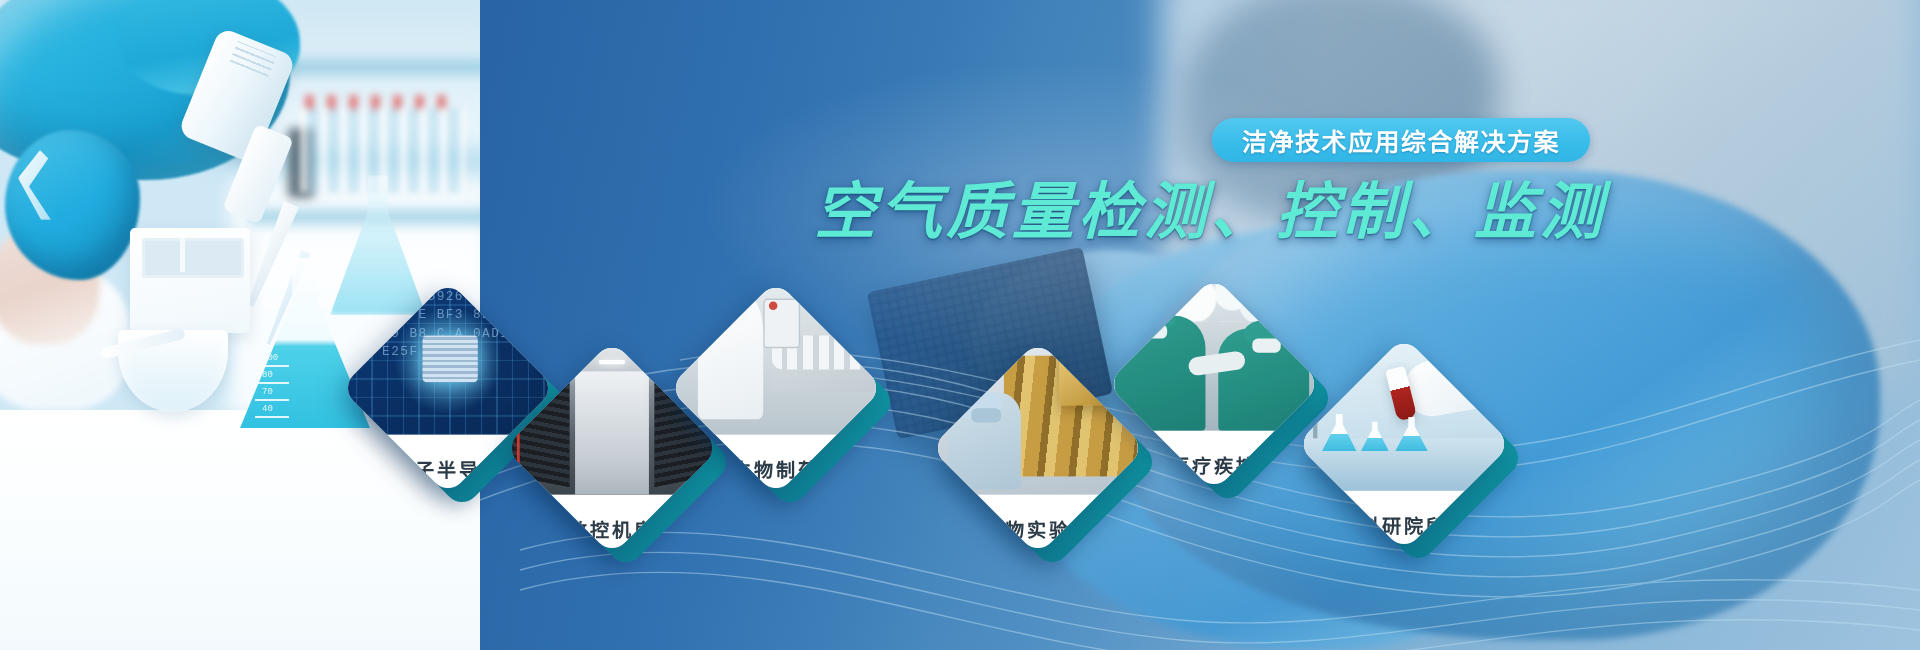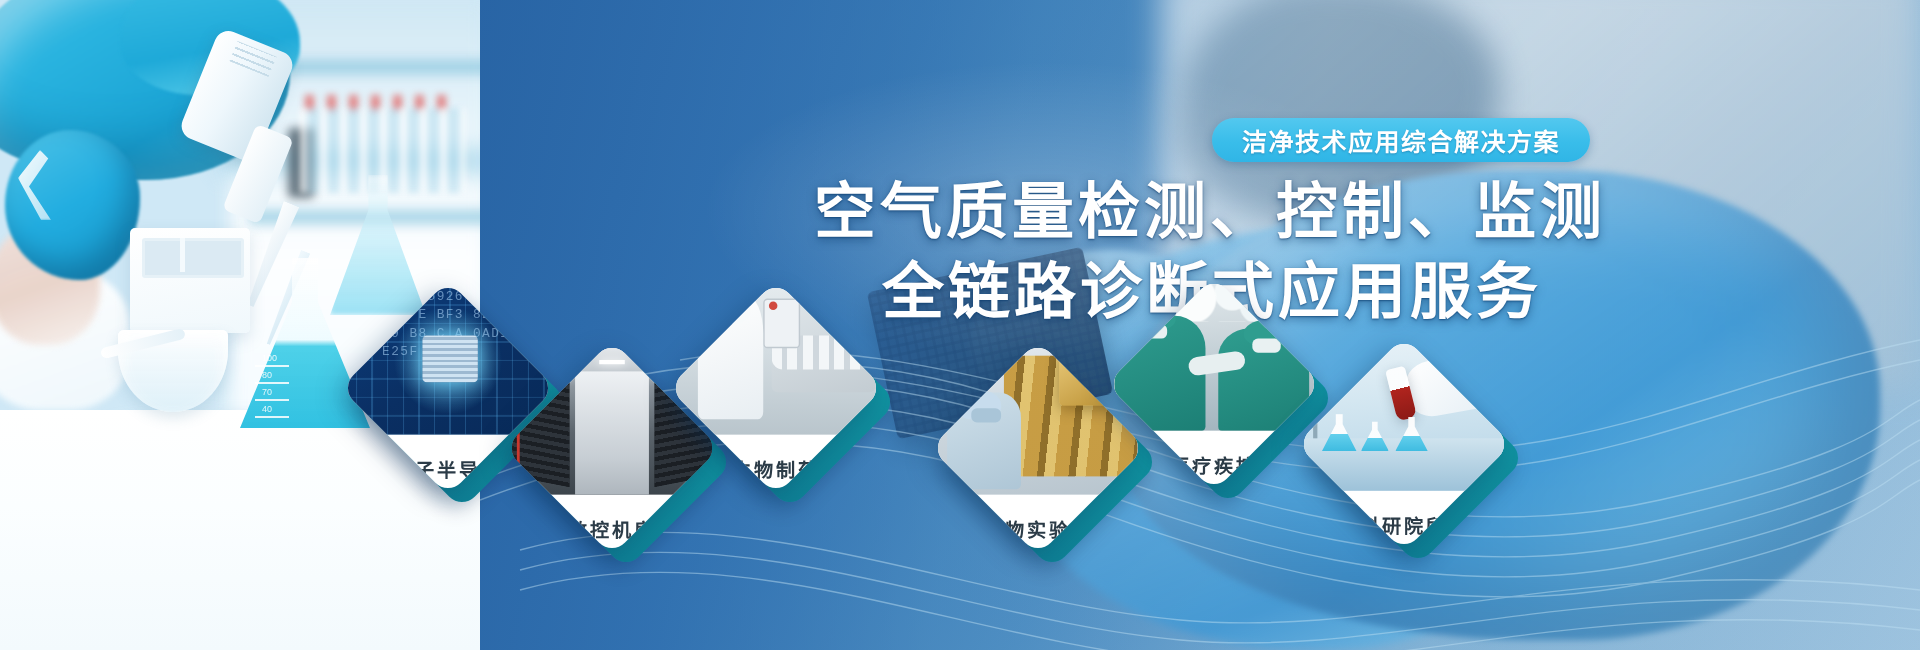--- a/index.html
+++ b/index.html
@@ -13,20 +13,21 @@
     background:#2f6ba8;
   }
 
   
   .left-photo{
     position:absolute;left:0;top:0;width:480px;height:650px;
     overflow:hidden;
     background:
       radial-gradient(ellipse 300px 220px at 60% 90%, #ffffff 0%, #f2fbff 40%, #dff1fa 70%, #cfe8f6 100%),
       linear-gradient(160deg,#bfe6f5 0%, #e7f6fd 45%, #ffffff 100%);
+    font-family: Liberation Mono, monospace;
   }
   
   .lp-bg{
     position:absolute;left:230px;top:0;width:260px;height:430px;
     background:
       linear-gradient(180deg,#cfe7f3 0%,#eaf6fb 30%,#ffffff 60%,#f6fcff 100%);
     filter:blur(9px);opacity:.95;
   }
   .lp-bg:after{
     content:"";position:absolute;left:-10px;top:150px;width:300px;height:22px;
@@ -240,23 +241,24 @@
     border-radius:24px;
     box-shadow:0 3px 10px rgba(10,70,120,.28);
   }
   .badge span{
     color:#ffffff;font-size:25px;font-weight:700;letter-spacing:1.5px;
     text-shadow:0 1px 2px rgba(10,70,120,.35);
     font-family:"Liberation Sans","DejaVu Sans",sans-serif;
   }
   .headline{position:absolute;left:0;top:172px;width:1440px;text-align:center;}
   .hl-line{
-    color:#ffffff;font-weight:700;font-size:62px;line-height:80px;letter-spacing:4px;
+    color:#5eead4;font-weight:700;font-size:62px;line-height:80px;letter-spacing:4px;
     text-shadow:0 3px 10px rgba(12,60,110,.55),0 1px 2px rgba(12,60,110,.7);
     white-space:nowrap;
+    font-style:italic;
   }
   .hl-line.l1{margin-left:20px}
   .hl-line.l2{margin-left:24px}
 
   
   .cards{position:absolute;left:0;top:0;width:1920px;height:650px;}
   .card{
     position:absolute;width:152px;height:152px;
     transform:rotate(45deg);
     background:#ffffff;
@@ -512,21 +514,20 @@
   </div>
 
   <div class="glow"></div>
 
   <div class="copy">
     <div class="badge">
       <span>洁净技术应用综合解决方案</span>
     </div>
     <div class="headline">
       <div class="hl-line l1">空气质量检测、控制、监测</div>
-      <div class="hl-line l2">全链路诊断式应用服务</div>
     </div>
   </div>
 
   <div class="cards">
 
     <div class="card-wrap" style="left:372px;top:312px">
       <div class="card-shadow" style="left:14px;top:14px"></div>
       <div class="card">
         <div class="inner">
           <div class="photo">

